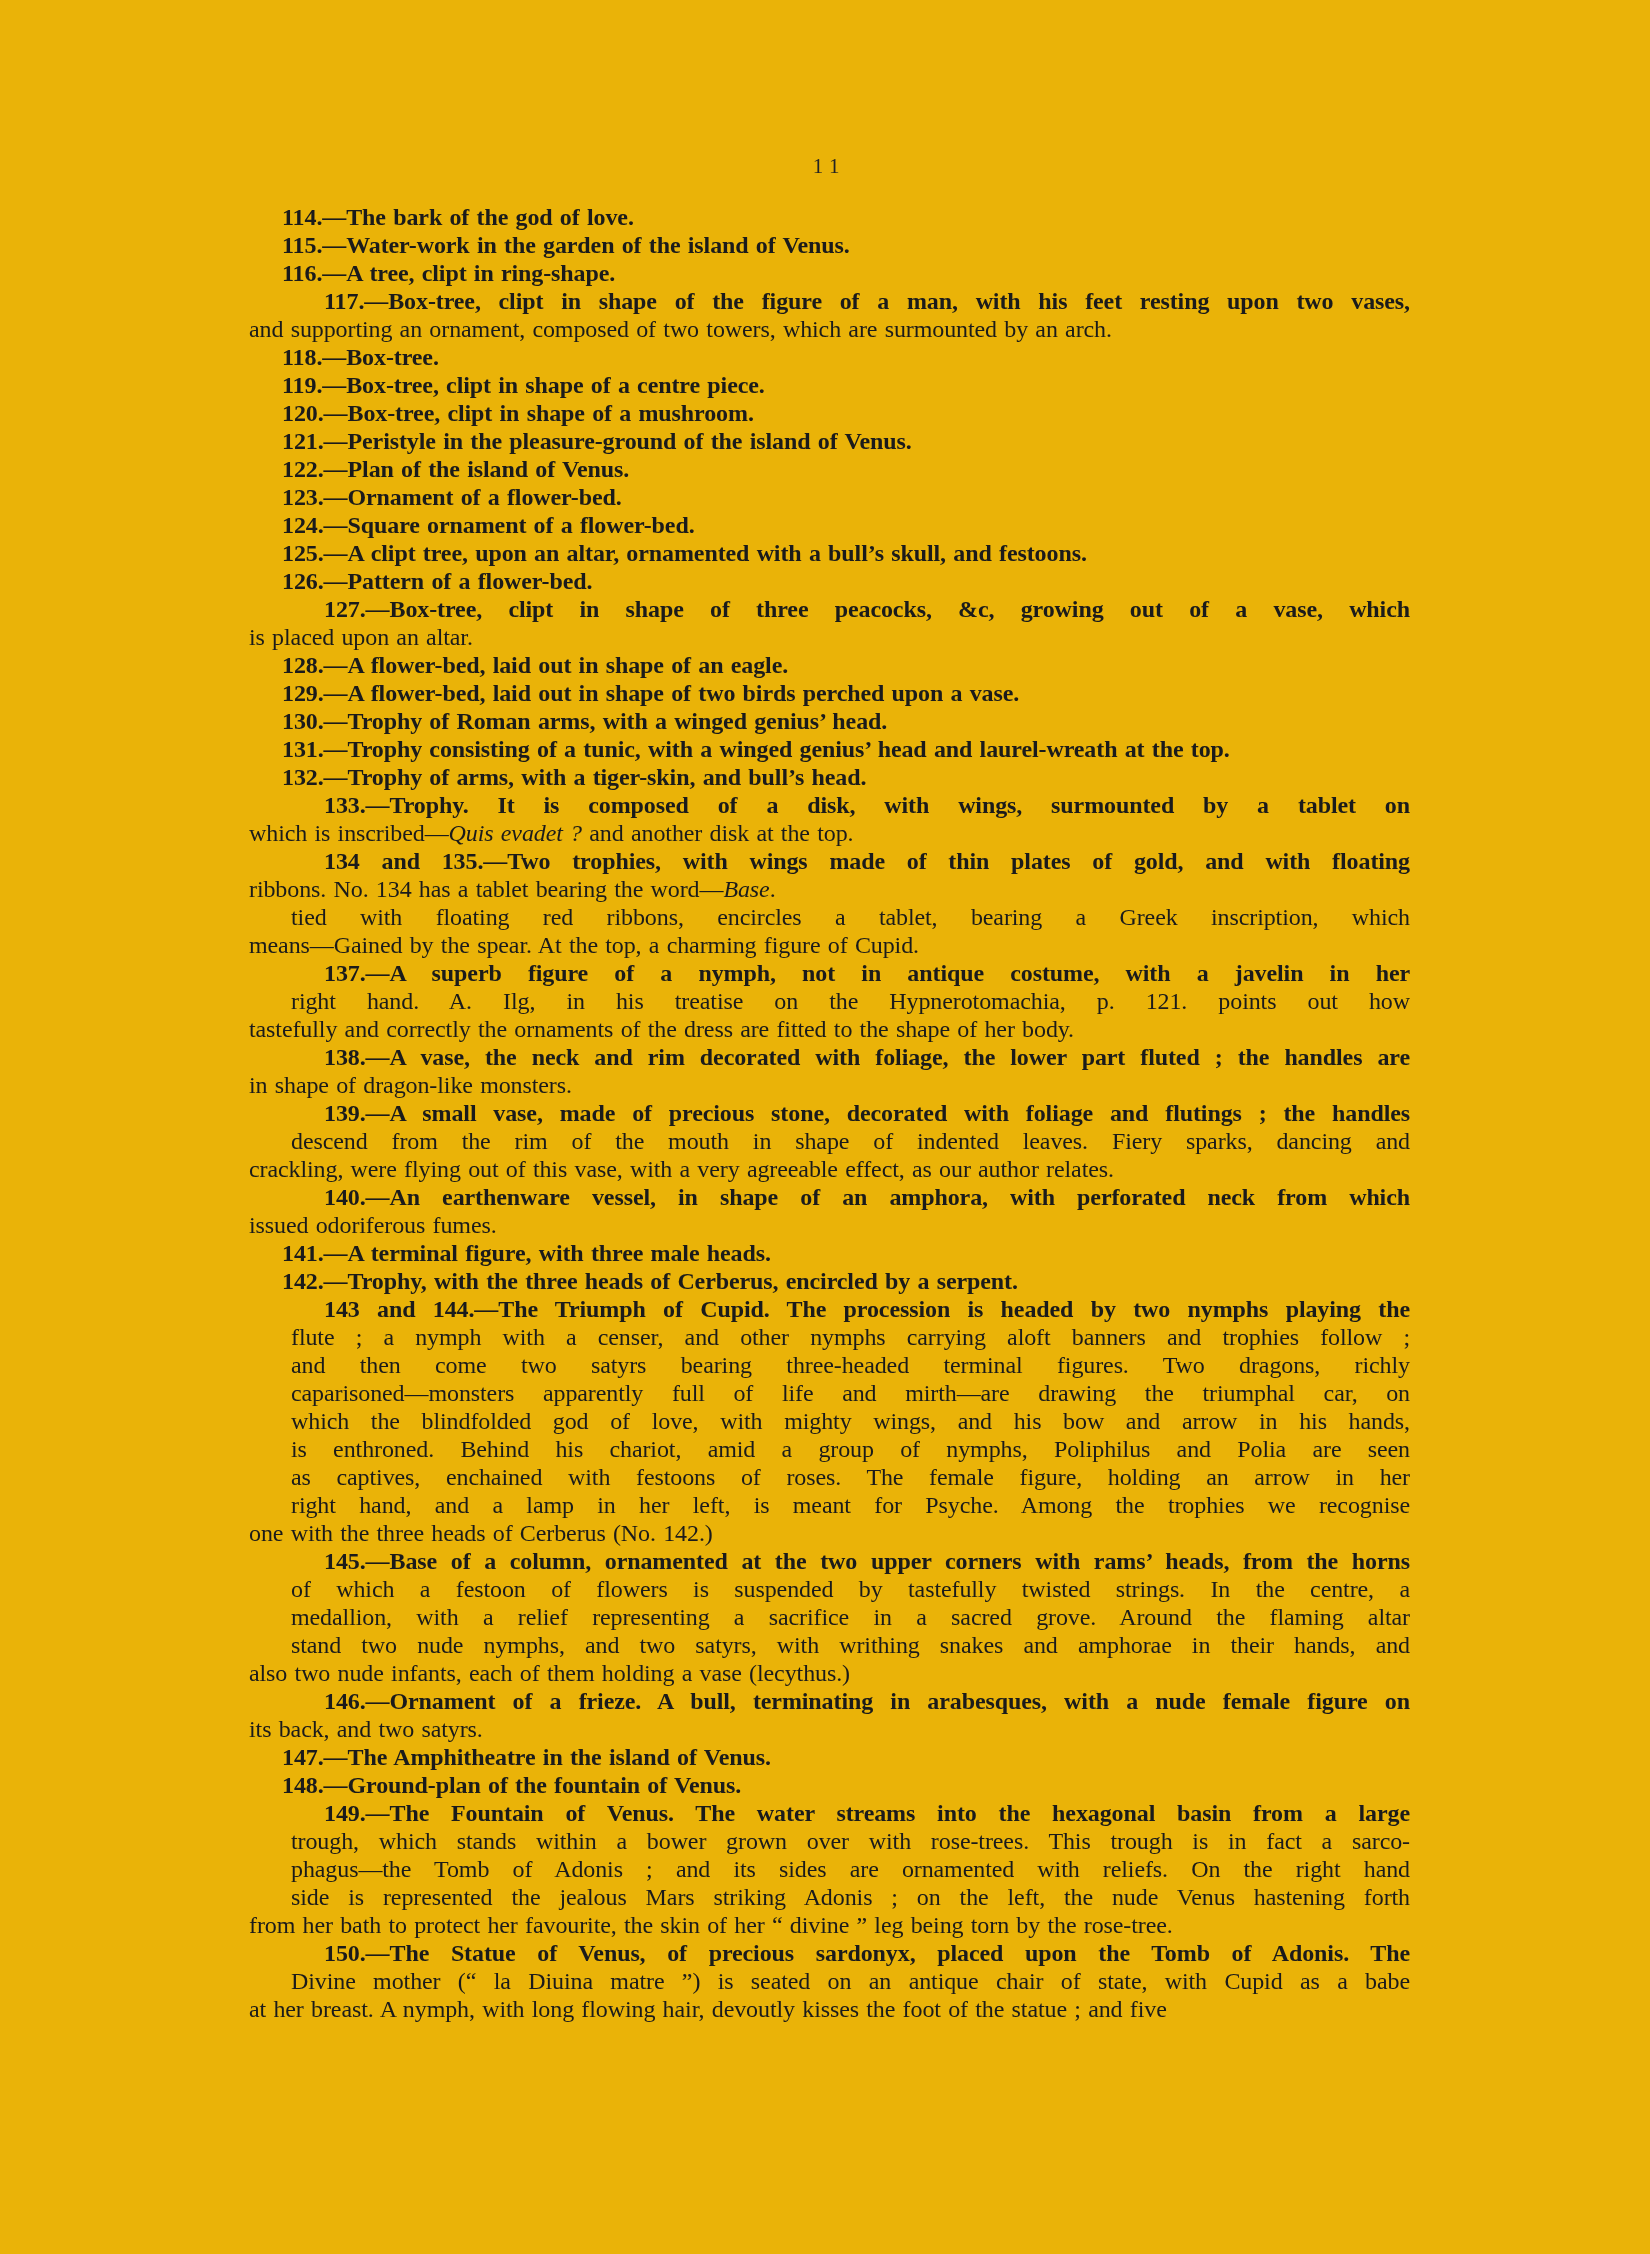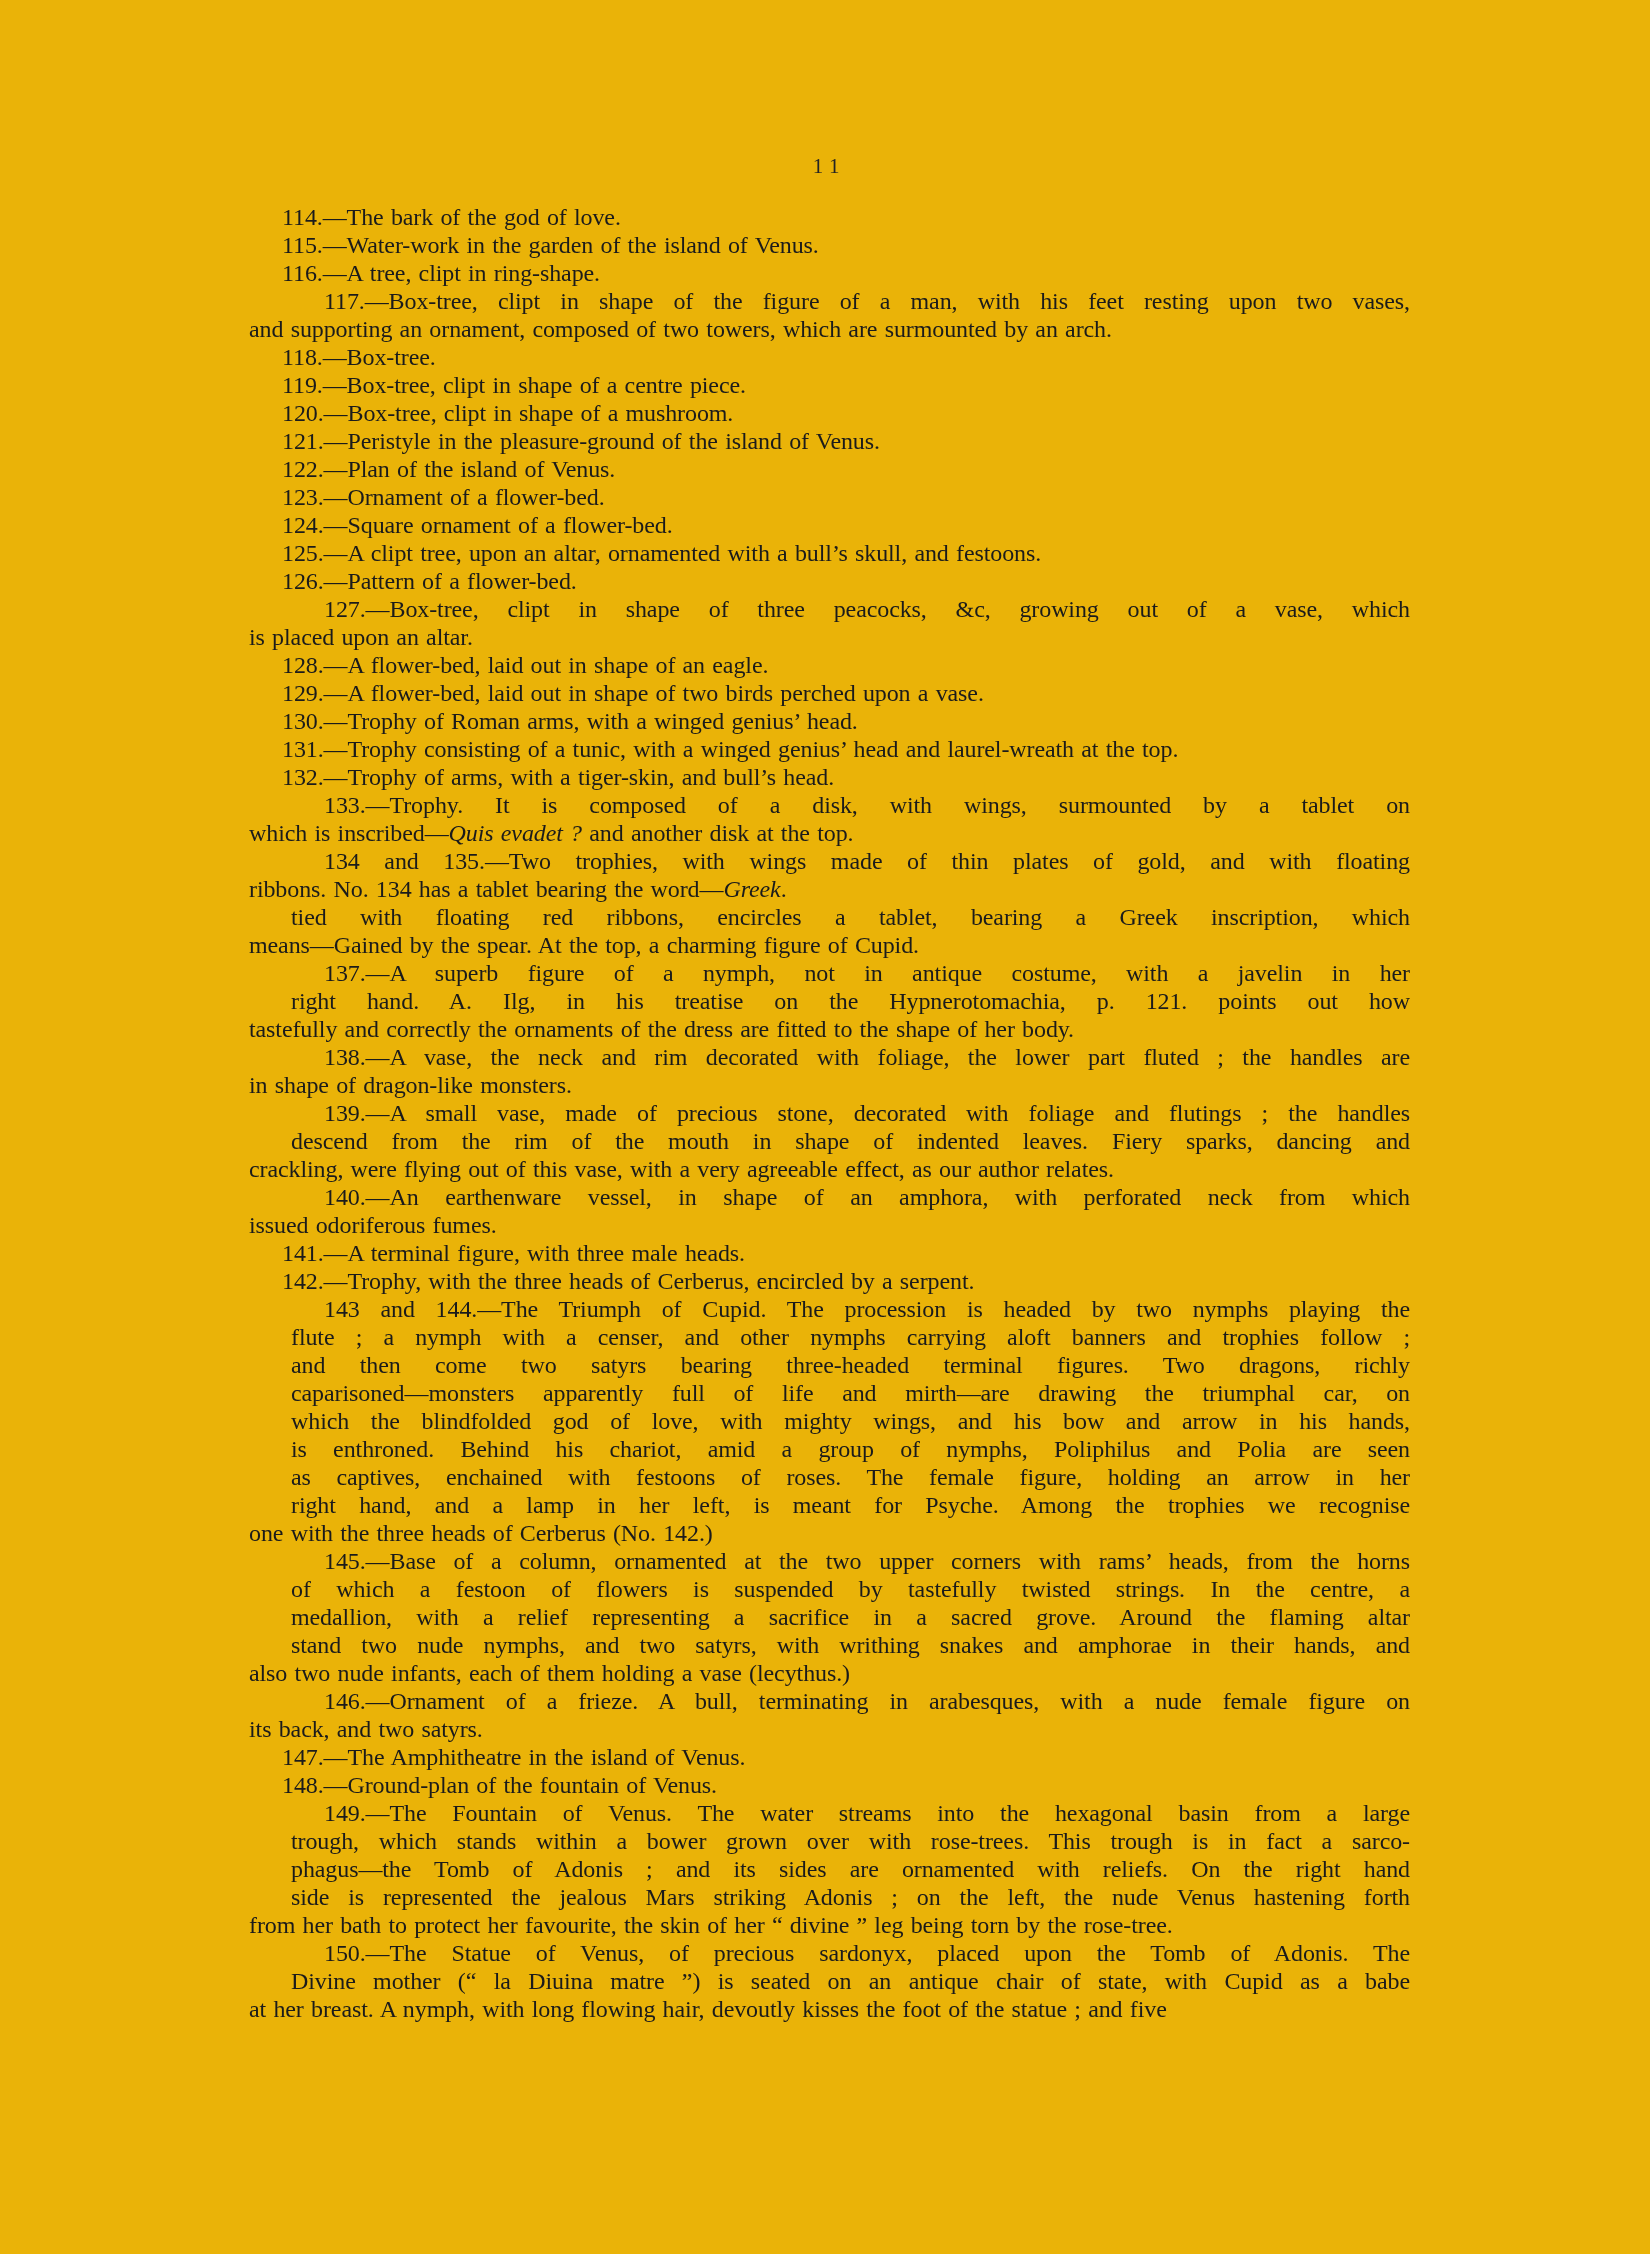--- a/index.html
+++ b/index.html
@@ -38,20 +38,21 @@
   }
   .line {
     line-height: 28px;
     font-size: 24px;
     letter-spacing: -0.1px;
     word-spacing: 1.4px;
     white-space: normal;
   }
   .line.first {
     text-indent: 33px;
+    font-weight: bold;
   }
   .line.j {
     text-align: justify;
     text-align-last: justify;
     margin-left: 42px;
   }
   .line i {
   }
 </style>
 </head>
@@ -118,21 +119,21 @@
       </div>
       <div class="para">
         <div class="line first">132.—Trophy of arms, with a tiger-skin, and bull’s head.</div>
       </div>
       <div class="para">
         <div class="line first j">133.—Trophy.  It is composed of a disk, with wings, surmounted by a tablet on</div>
         <div class="line">which is inscribed—<i>Quis evadet ?</i> and another disk at the top.</div>
       </div>
       <div class="para">
         <div class="line first j">134 and 135.—Two trophies, with wings made of thin plates of gold, and with floating</div>
-        <div class="line">ribbons.  No. 134 has a tablet bearing the word—<i>Greek</i>.</div>
+        <div class="line">ribbons.  No. 134 has a tablet bearing the word—<i>Base</i>.</div>
       </div>
       <div class="para">
         <div class="line j">tied with floating red ribbons, encircles a tablet, bearing a Greek inscription, which</div>
         <div class="line">means—Gained by the spear.  At the top, a charming figure of Cupid.</div>
       </div>
       <div class="para">
         <div class="line first j">137.—A superb figure of a nymph, not in antique costume, with a javelin in her</div>
         <div class="line j">right hand.  A. Ilg, in his treatise on the Hypnerotomachia, p. 121. points out how</div>
         <div class="line">tastefully and correctly the ornaments of the dress are fitted to the shape of her body.</div>
       </div>

